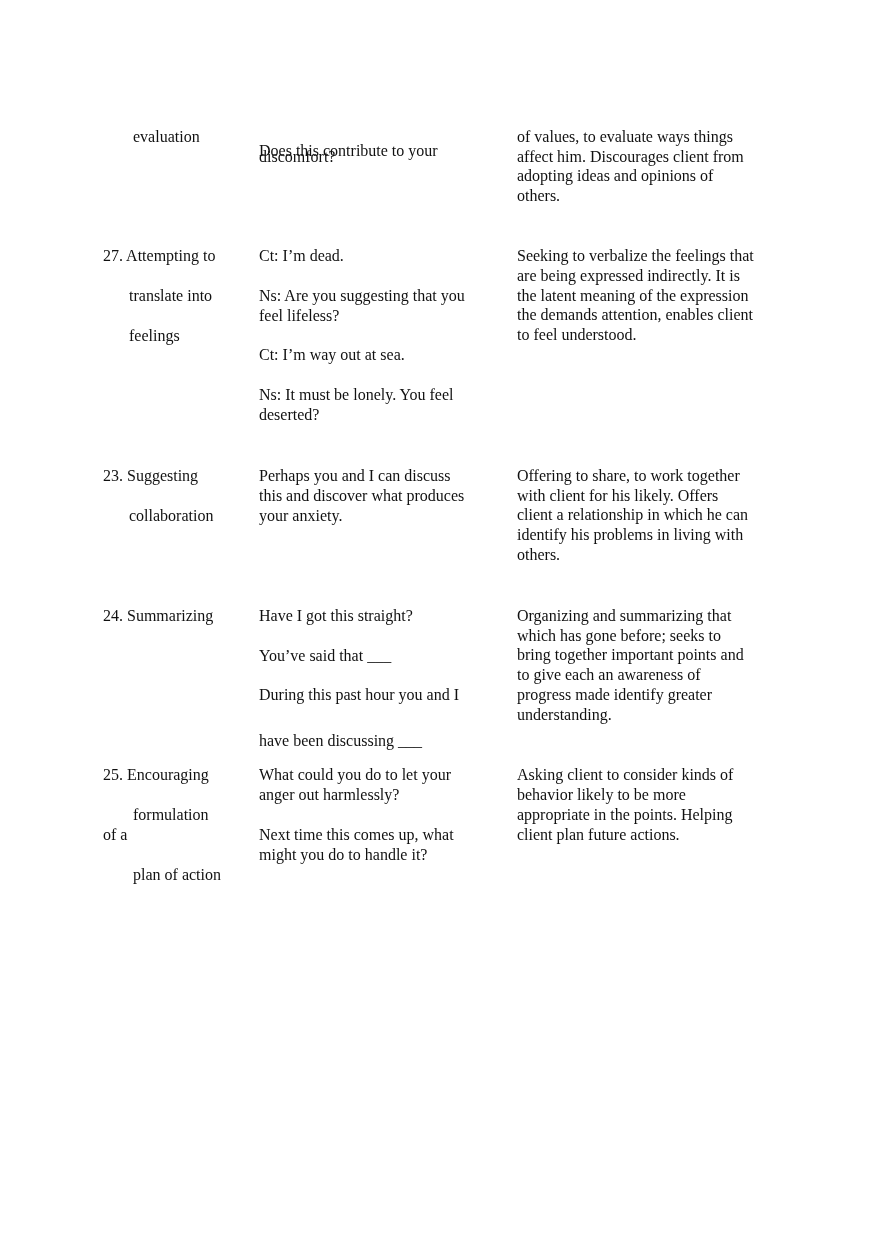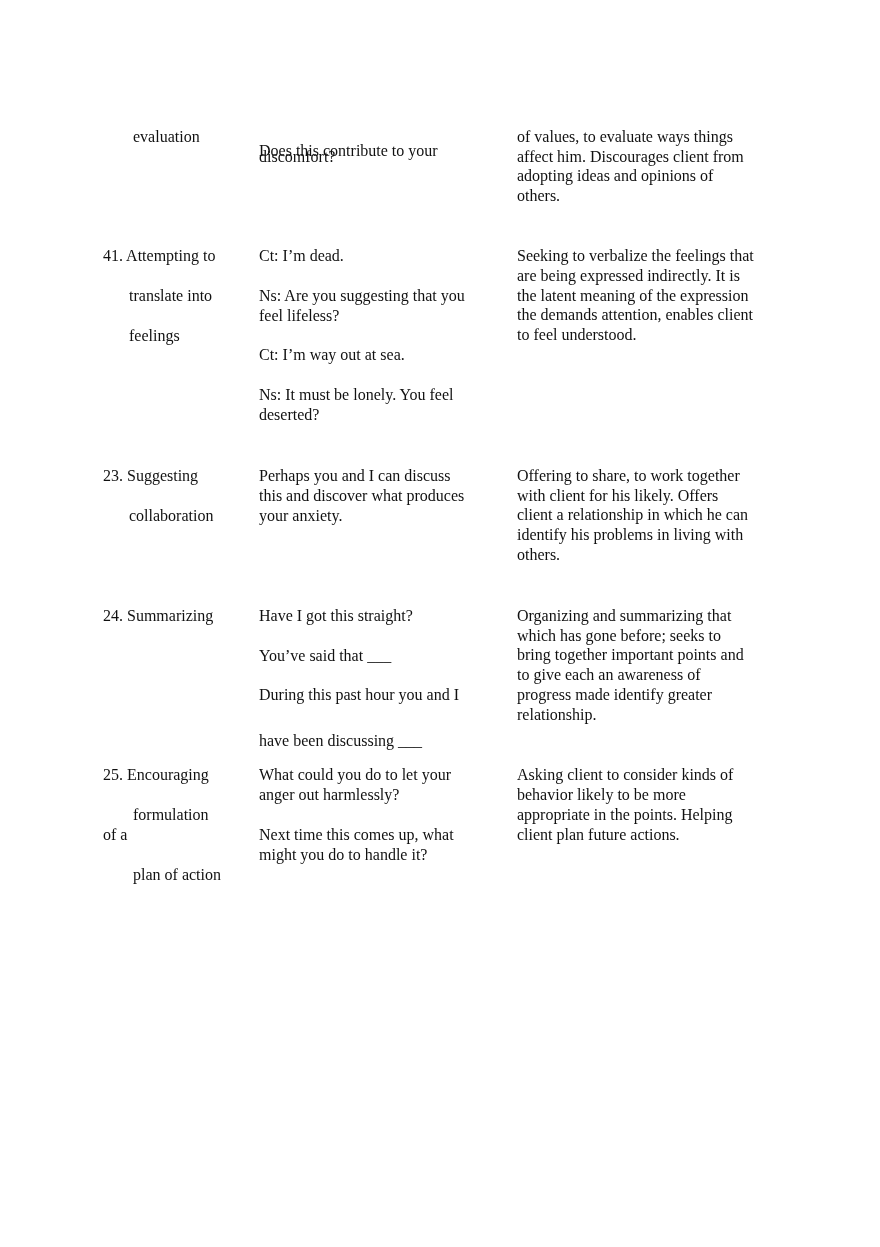--- a/index.html
+++ b/index.html
@@ -19,21 +19,21 @@
   <div class="ln c1e" style="top:127px">evaluation</div>
   <div class="ln c2" style="top:141px">Does this contribute to your</div>
   <div class="ln c2" style="top:147px">discomfort?</div>
   <div class="ln c3" style="top:127px">of values, to evaluate ways things</div>
   <div class="ln c3" style="top:147px">affect him.  Discourages client from</div>
   <div class="ln c3" style="top:166px">adopting ideas and opinions of</div>
   <div class="ln c3" style="top:186px">others.</div>
 </div>
 
 <div>
-  <div class="ln c1" style="top:246px">41.  Attempting to</div>
+  <div class="ln c1" style="top:246px">27.  Attempting to</div>
   <div class="ln c1i" style="top:286px">translate into</div>
   <div class="ln c1i" style="top:326px">feelings</div>
 
   <div class="ln c2" style="top:246px">Ct:  I’m dead.</div>
   <div class="ln c2" style="top:286px">Ns:  Are you suggesting that you</div>
   <div class="ln c2" style="top:306px">feel lifeless?</div>
   <div class="ln c2" style="top:345px">Ct:  I’m way out at sea.</div>
   <div class="ln c2" style="top:385px">Ns:  It must be lonely.  You feel</div>
   <div class="ln c2" style="top:405px">deserted?</div>
 
@@ -65,21 +65,21 @@
   <div class="ln c2" style="top:606px">Have I got this straight?</div>
   <div class="ln c2" style="top:646px">You’ve said that ___</div>
   <div class="ln c2" style="top:685px">During this past hour you and I</div>
   <div class="ln c2" style="top:731px">have been discussing ___</div>
 
   <div class="ln c3" style="top:606px">Organizing and summarizing that</div>
   <div class="ln c3" style="top:626px">which has gone before; seeks to</div>
   <div class="ln c3" style="top:645px">bring together important points and</div>
   <div class="ln c3" style="top:665px">to give each an awareness of</div>
   <div class="ln c3" style="top:685px">progress made identify greater</div>
-  <div class="ln c3" style="top:705px">relationship.</div>
+  <div class="ln c3" style="top:705px">understanding.</div>
 </div>
 
 <div>
   <div class="ln c1" style="top:765px">25.  Encouraging</div>
   <div class="ln c1e" style="top:805px">formulation</div>
   <div class="ln c1" style="top:825px">of a</div>
   <div class="ln c1e" style="top:865px">plan of action</div>
 
   <div class="ln c2" style="top:765px">What could you do to let your</div>
   <div class="ln c2" style="top:785px">anger out harmlessly?</div>

